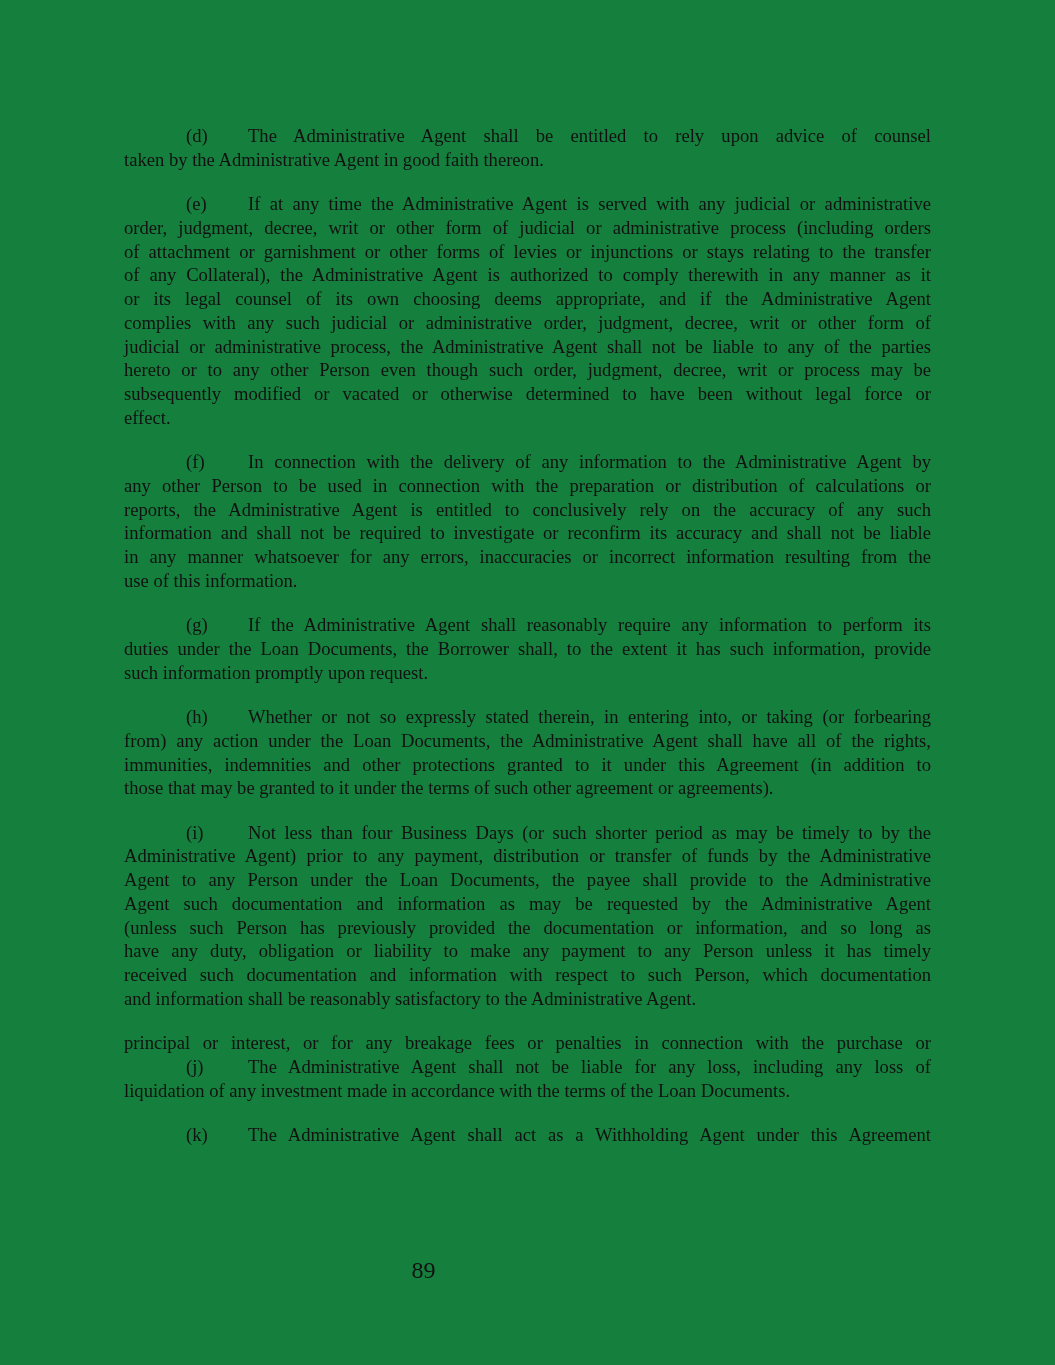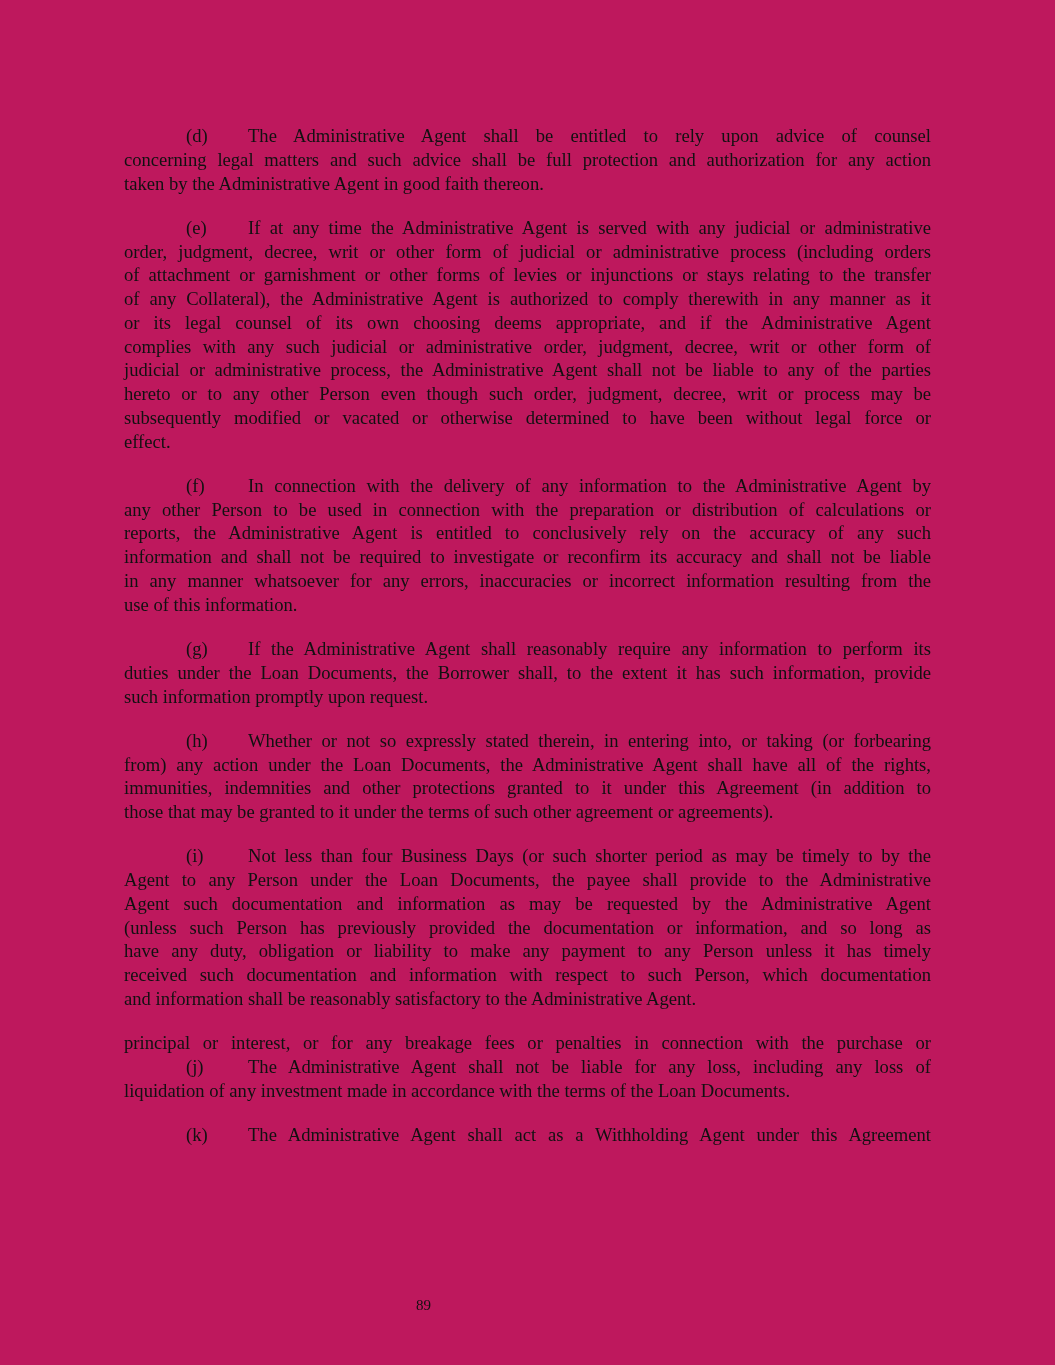--- a/index.html
+++ b/index.html
@@ -1,46 +1,45 @@
 <!DOCTYPE html>
 <html><head>
 <meta charset="utf-8">
 <style>
   html, body { margin: 0; padding: 0; background: #ffffff; }
   body { width: 1055px; height: 1365px; position: relative; overflow: hidden; }
   .page {
-    position: absolute; left: 0; top: 0; width: 1055px; height: 1365px; background: #be185d;
+    position: absolute; left: 0; top: 0; width: 1055px; height: 1365px; background: #15803d;
   }
   .text-block {
     position: absolute; left: 124px; top: 124px; width: 807px;
     font-family: "Liberation Serif", "DejaVu Serif", serif;
     font-size: 18.6px; line-height: 23.75px; color: #111111;
   }
   .para { margin: 0 0 20.6px 0; }
   .line {
     display: block; text-align: justify; text-align-last: justify;
     white-space: nowrap; height: 23.75px; overflow: visible;
   }
   .line.last { text-align-last: left; }
   .line.first { padding-left: 62px; }
   .first .marker { display: inline-block; width: 62px; text-align-last: left; }
   .page-number {
     position: absolute; left: 0; width: 847px; top: 1257px; text-align: center;
-    font-family: "Liberation Serif", "DejaVu Serif", serif; font-size: 15px; color: #111111; margin-top: 40px;
+    font-family: "Liberation Serif", "DejaVu Serif", serif; font-size: 24px; color: #111111;
   }
 </style>
 </head>
 <body>
 
 <div class="page">
   <div class="text-block">
 
     <div class="para">
       <span class="line first"><span class="marker">(d)</span><span>The Administrative Agent shall be entitled to rely upon advice of counsel</span></span>
-      <span class="line">concerning legal matters and such advice shall be full protection and authorization for any action</span>
       <span class="line last">taken by the Administrative Agent in good faith thereon.</span>
     </div>
 
     <div class="para">
       <span class="line first"><span class="marker">(e)</span><span>If at any time the Administrative Agent is served with any judicial or administrative</span></span>
       <span class="line">order, judgment, decree, writ or other form of judicial or administrative process (including orders</span>
       <span class="line">of attachment or garnishment or other forms of levies or injunctions or stays relating to the transfer</span>
       <span class="line">of any Collateral), the Administrative Agent is authorized to comply therewith in any manner as it</span>
       <span class="line">or its legal counsel of its own choosing deems appropriate, and if the Administrative Agent</span>
       <span class="line">complies with any such judicial or administrative order, judgment, decree, writ or other form of</span>
@@ -67,20 +66,21 @@
 
     <div class="para">
       <span class="line first"><span class="marker">(h)</span><span>Whether or not so expressly stated therein, in entering into, or taking (or forbearing</span></span>
       <span class="line">from) any action under the Loan Documents, the Administrative Agent shall have all of the rights,</span>
       <span class="line">immunities, indemnities and other protections granted to it under this Agreement (in addition to</span>
       <span class="line last">those that may be granted to it under the terms of such other agreement or agreements).</span>
     </div>
 
     <div class="para">
       <span class="line first"><span class="marker">(i)</span><span>Not less than four Business Days (or such shorter period as may be timely to by the</span></span>
+      <span class="line">Administrative Agent) prior to any payment, distribution or transfer of funds by the Administrative</span>
       <span class="line">Agent to any Person under the Loan Documents, the payee shall provide to the Administrative</span>
       <span class="line">Agent such documentation and information as may be requested by the Administrative Agent</span>
       <span class="line">(unless such Person has previously provided the documentation or information, and so long as</span>
       <span class="line">have any duty, obligation or liability to make any payment to any Person unless it has timely</span>
       <span class="line">received such documentation and information with respect to such Person, which documentation</span>
       <span class="line last">and information shall be reasonably satisfactory to the Administrative Agent.</span>
     </div>
 
     <div class="para">
       <span class="line">principal or interest, or for any breakage fees or penalties in connection with the purchase or</span>

